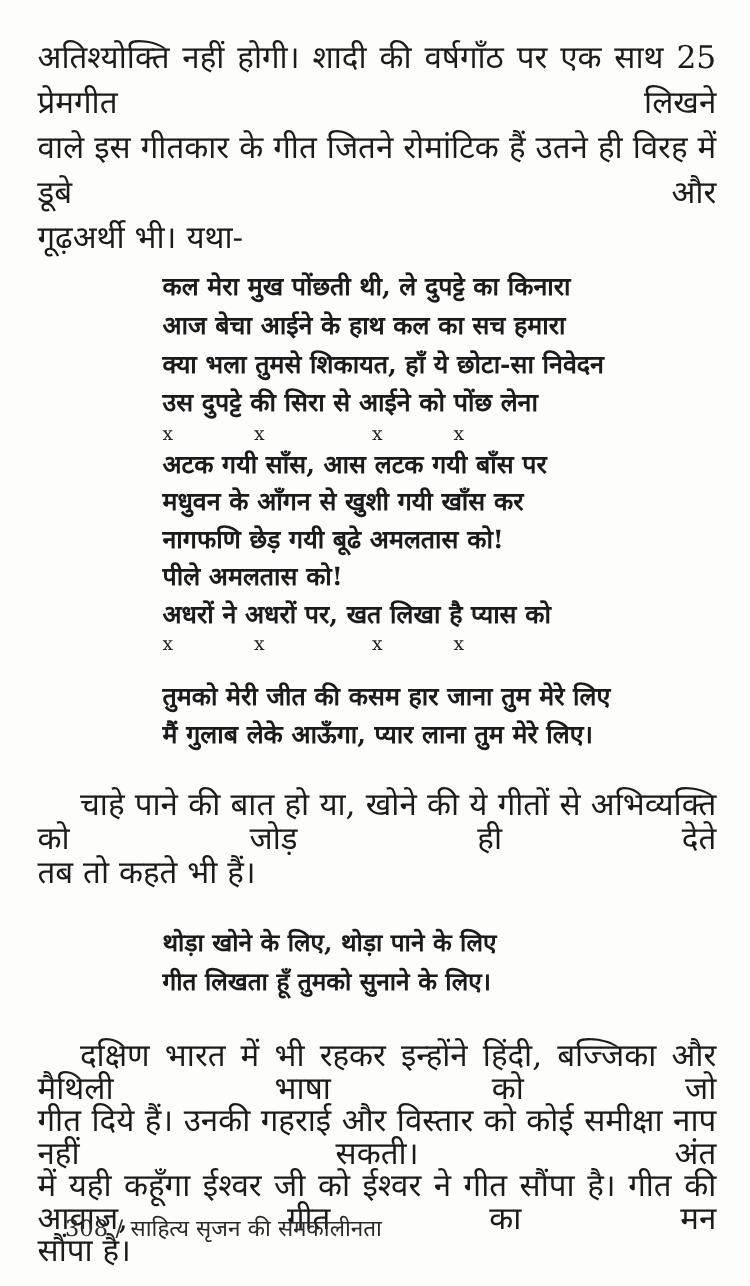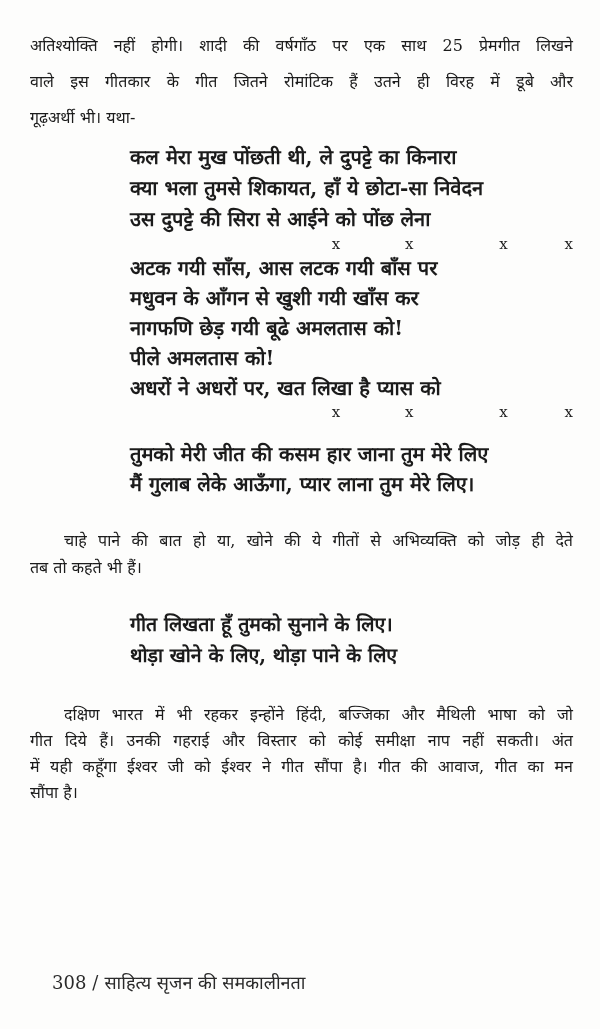--- a/index.html
+++ b/index.html
@@ -15,21 +15,21 @@
     position: relative;
     overflow: hidden;
   }
   .page {
     position: absolute;
     top: 28px;
     left: 30px;
     right: 27px;
   }
   .para {
-    font-size: 16px;
+    font-size: 25px;
     margin: 0;
   }
   .para .line {
     text-align: justify;
     text-align-last: justify;
   }
   .para .line.last {
     text-align-last: left;
   }
   .para .line.indent {
@@ -53,21 +53,20 @@
   .poem2 .poem-line { line-height: 30px; }
   .poem3 { margin-top: 18px; }
   .poem3 .poem-line { line-height: 30px; }
 
   .sep-row {
     margin-left: 100px;
     line-height: 18px;
     font-size: 15px;
     font-weight: normal;
     color: #222;
-    text-align: right;
   }
   .sep-row .mark { display: inline-block; }
   .sep-row .m0 { margin-right: 60px; }
   .sep-row .m1 { margin-right: 81px; }
   .sep-row .m2 { margin-right: 52px; }
 
   .middle { margin-top: 28px; }
 
   .couplet {
     margin-left: 100px;
@@ -95,20 +94,21 @@
 <div class="page">
 
   <div class="para intro">
     <div class="line">अतिश्योक्ति नहीं होगी। शादी की वर्षगाँठ पर एक साथ 25 प्रेमगीत लिखने</div>
     <div class="line">वाले इस गीतकार के गीत जितने रोमांटिक हैं उतने ही विरह में डूबे और</div>
     <div class="line last">गूढ़अर्थी भी। यथा-</div>
   </div>
 
   <div class="poem poem1">
     <div class="poem-line">कल मेरा मुख पोंछती थी, ले दुपट्टे का किनारा</div>
+    <div class="poem-line">आज बेचा आईने के हाथ कल का सच हमारा</div>
     <div class="poem-line">क्या भला तुमसे शिकायत, हाँ ये छोटा-सा निवेदन</div>
     <div class="poem-line">उस दुपट्टे की सिरा से आईने को पोंछ लेना</div>
   </div>
 
   <div class="sep-row">
     <span class="mark m0">x</span>
     <span class="mark m1">x</span>
     <span class="mark m2">x</span>
     <span class="mark m3">x</span>
   </div>
@@ -132,22 +132,22 @@
     <div class="poem-line">तुमको मेरी जीत की कसम हार जाना तुम मेरे लिए</div>
     <div class="poem-line">मैं गुलाब लेके आऊँगा, प्यार लाना तुम मेरे लिए।</div>
   </div>
 
   <div class="para middle">
     <div class="line indent">चाहे पाने की बात हो या, खोने की ये गीतों से अभिव्यक्ति को जोड़ ही देते</div>
     <div class="line last">तब तो कहते भी हैं।</div>
   </div>
 
   <div class="couplet">
+    <div class="poem-line">थोड़ा खोने के लिए, थोड़ा पाने के लिए</div>
     <div class="poem-line">गीत लिखता हूँ तुमको सुनाने के लिए।</div>
-    <div class="poem-line">थोड़ा खोने के लिए, थोड़ा पाने के लिए</div>
   </div>
 
   <div class="para closing">
     <div class="line indent">दक्षिण भारत में भी रहकर इन्होंने हिंदी, बज्जिका और मैथिली भाषा को जो</div>
     <div class="line">गीत दिये हैं। उनकी गहराई और विस्तार को कोई समीक्षा नाप नहीं सकती। अंत</div>
     <div class="line">में यही कहूँगा ईश्वर जी को ईश्वर ने गीत सौंपा है। गीत की आवाज, गीत का मन</div>
     <div class="line last">सौंपा है।</div>
   </div>
 
 </div>

